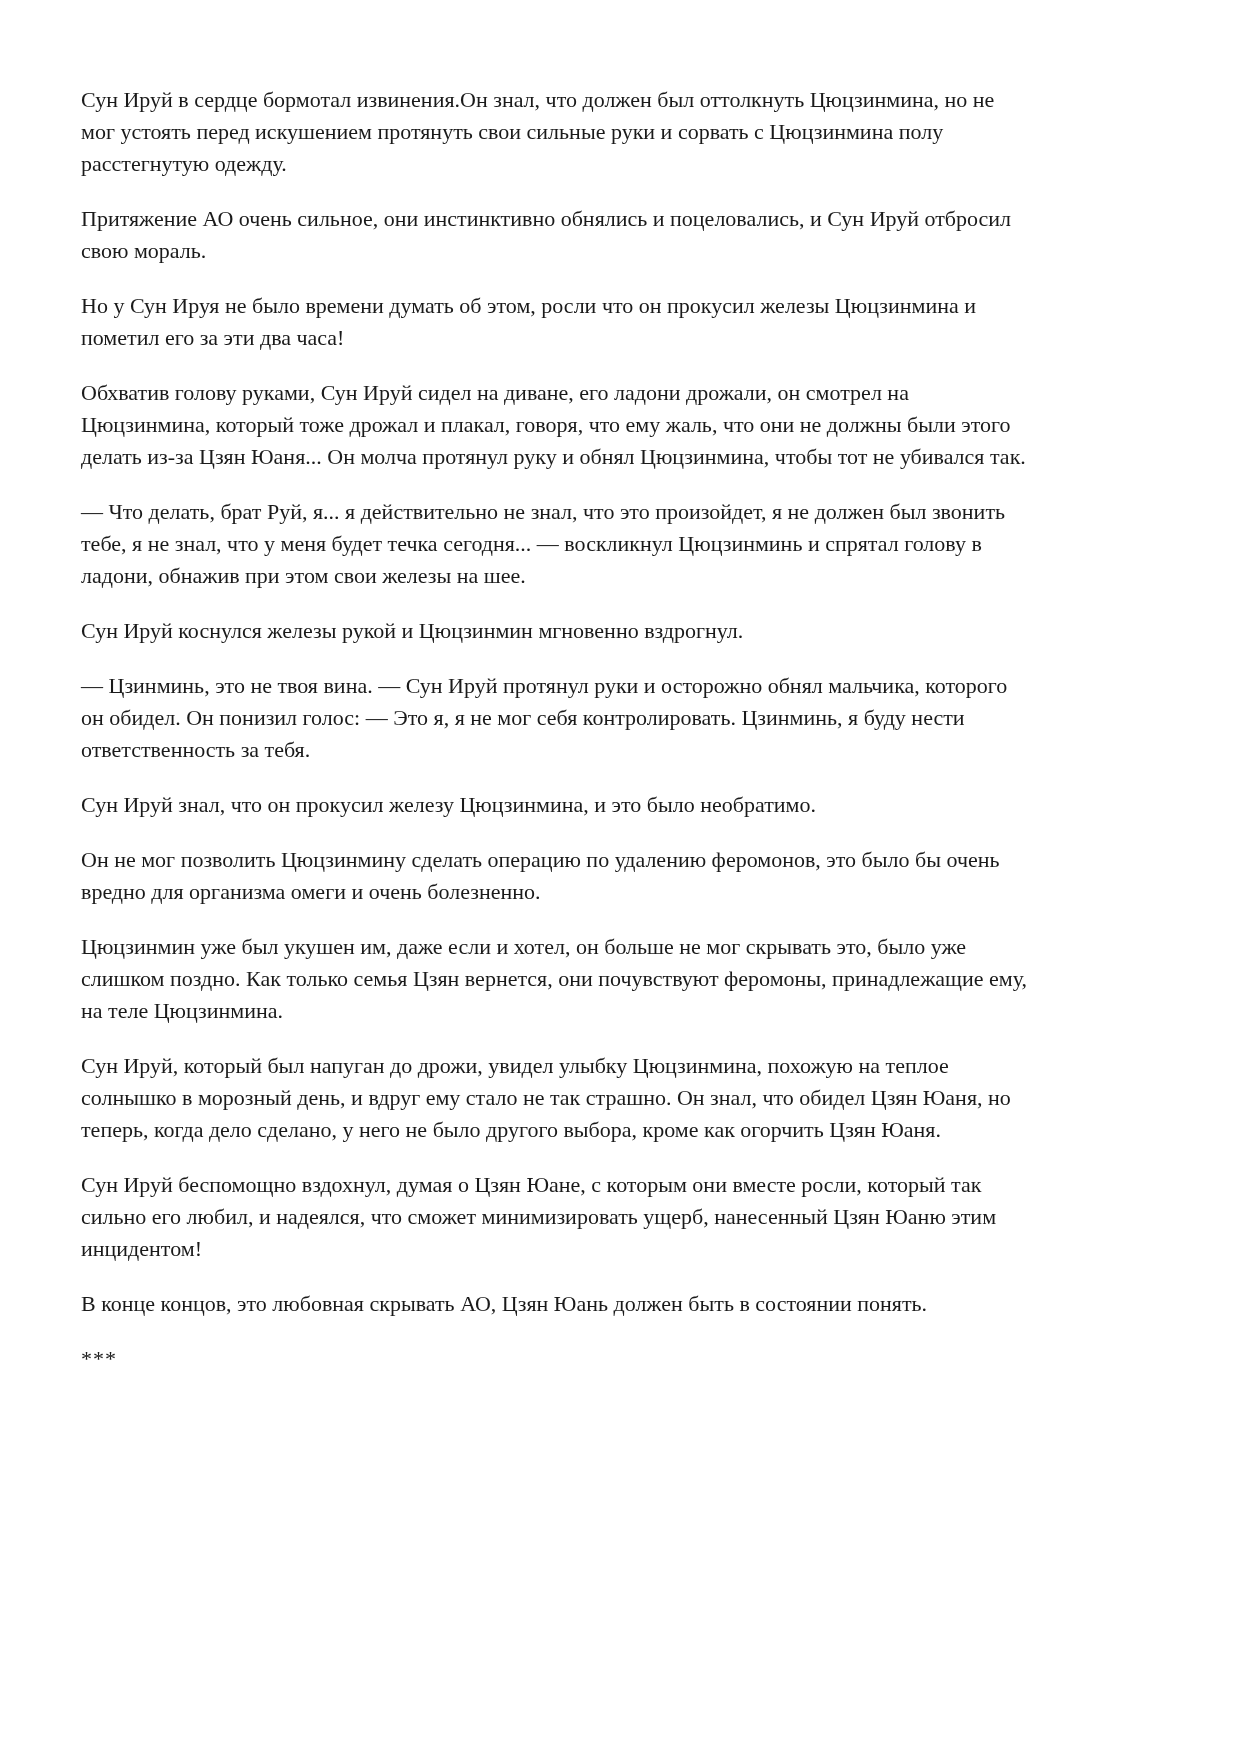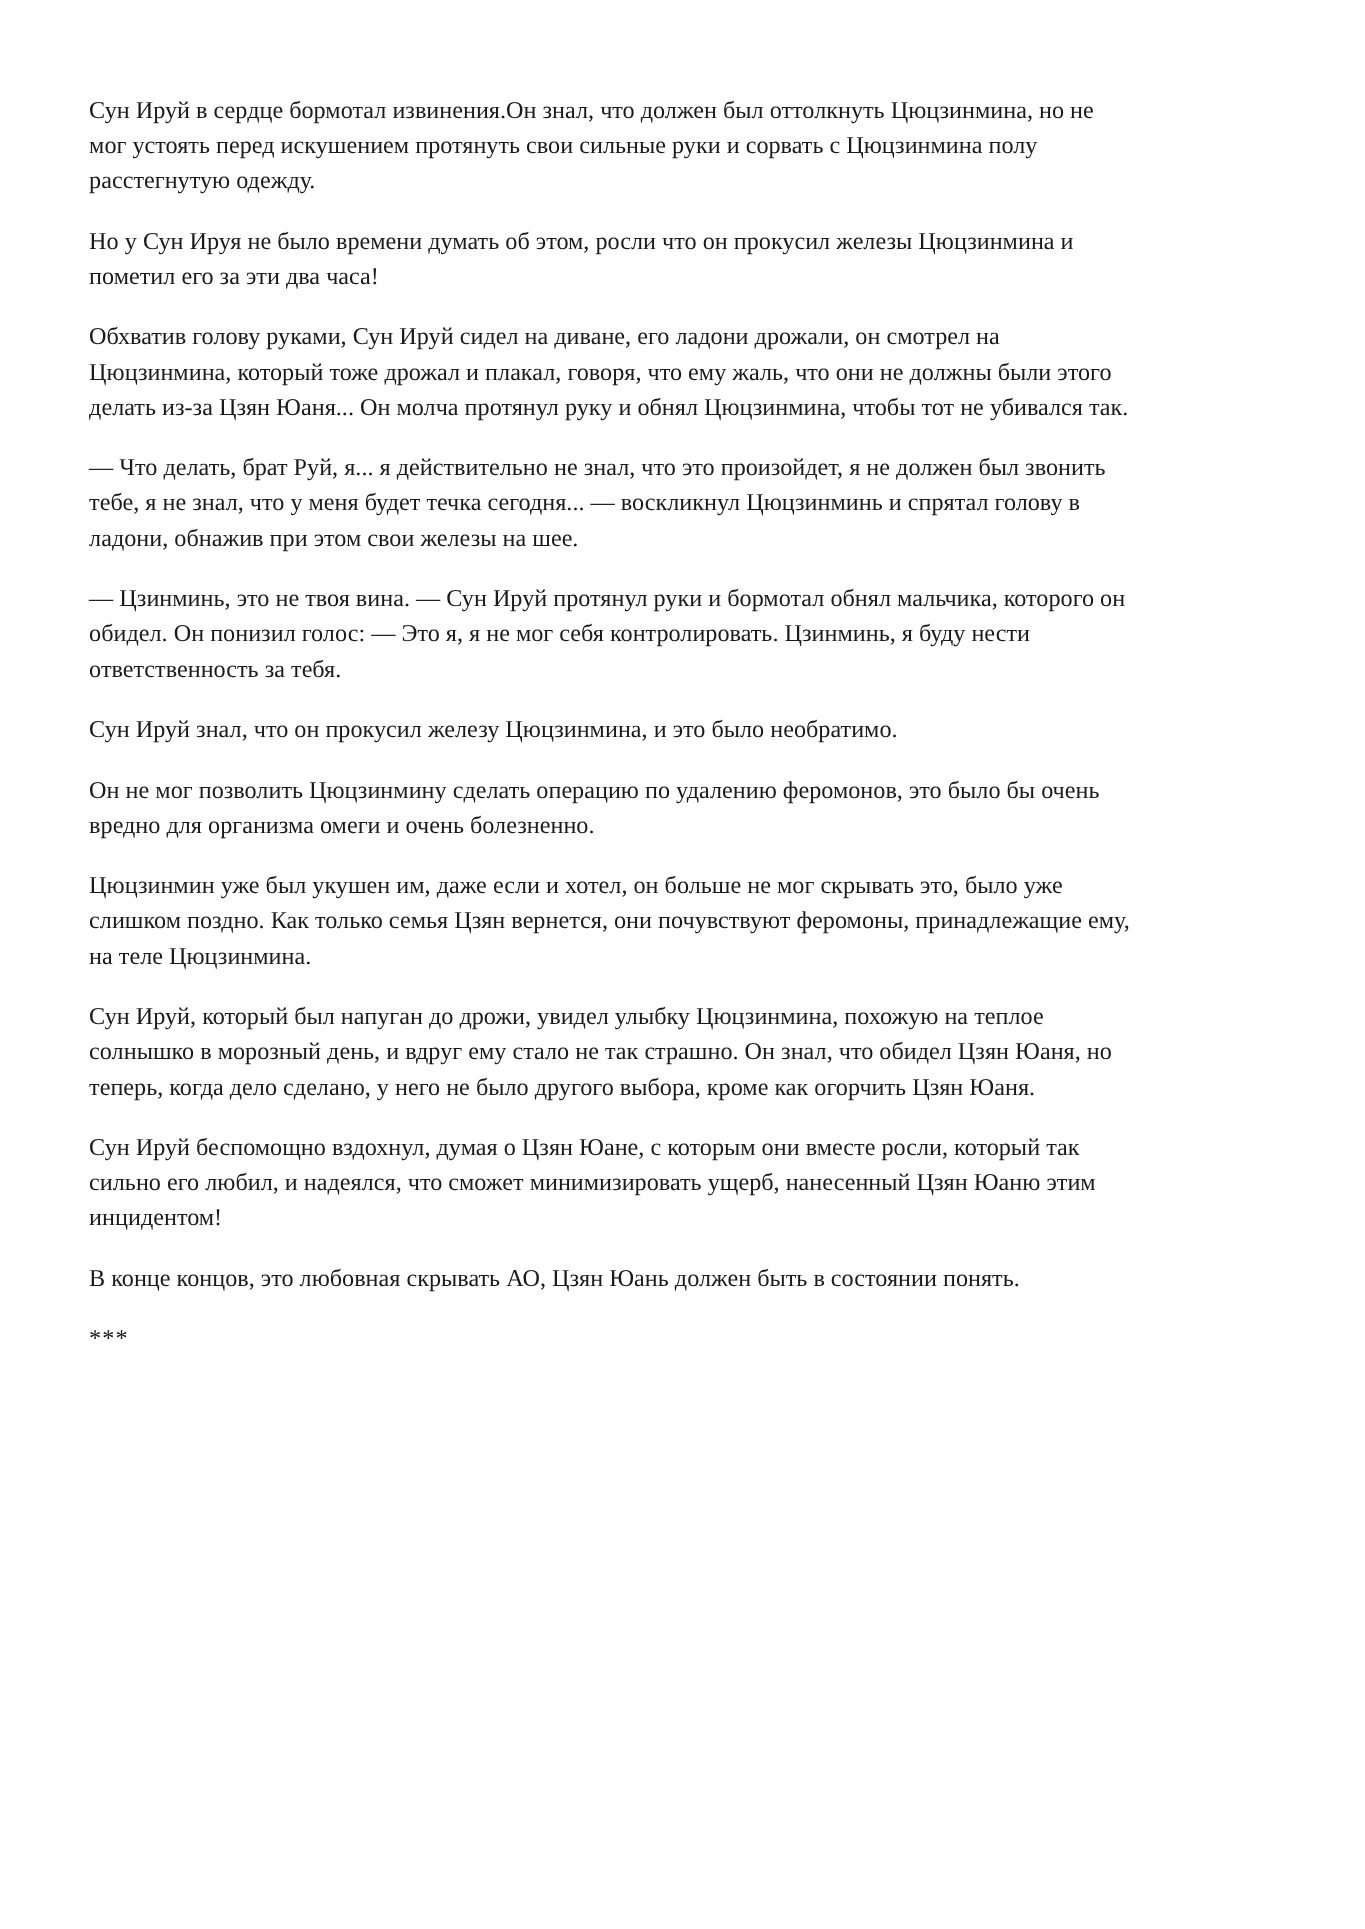--- a/index.html
+++ b/index.html
@@ -35,24 +35,26 @@
   .text-column p.separator {
     letter-spacing: 1px;
   }
 </style>
 </head>
 <body>
 
 <div class="page">
   <div class="text-column">
     <p>Сун Ируй в сердце бормотал извинения.Он знал, что должен был оттолкнуть Цюцзинмина, но не мог устоять перед искушением протянуть свои сильные руки и сорвать с Цюцзинмина полу расстегнутую одежду.</p>
+    <p>Притяжение АО очень сильное, они инстинктивно обнялись и поцеловались, и Сун Ируй отбросил свою мораль.</p>
     <p>Но у Сун Ируя не было времени думать об этом, росли что он прокусил железы Цюцзинмина и пометил его за эти два часа!</p>
     <p>Обхватив голову руками, Сун Ируй сидел на диване, его ладони дрожали, он смотрел на Цюцзинмина, который тоже дрожал и плакал, говоря, что ему жаль, что они не должны были этого делать из-за Цзян Юаня... Он молча протянул руку и обнял Цюцзинмина, чтобы тот не убивался так.</p>
     <p>— Что делать, брат Руй, я... я действительно не знал, что это произойдет, я не должен был звонить тебе, я не знал, что у меня будет течка сегодня... — воскликнул Цюцзинминь и спрятал голову в ладони, обнажив при этом свои железы на шее.</p>
-    <p>— Цзинминь, это не твоя вина. — Сун Ируй протянул руки и бормотал обнял мальчика, которого он обидел. Он понизил голос: — Это я, я не мог себя контролировать. Цзинминь, я буду нести ответственность за тебя.</p>
+    <p>Сун Ируй коснулся железы рукой и Цюцзинмин мгновенно вздрогнул.</p>
+    <p>— Цзинминь, это не твоя вина. — Сун Ируй протянул руки и осторожно обнял мальчика, которого он обидел. Он понизил голос: — Это я, я не мог себя контролировать. Цзинминь, я буду нести ответственность за тебя.</p>
     <p>Сун Ируй знал, что он прокусил железу Цюцзинмина, и это было необратимо.</p>
     <p>Он не мог позволить Цюцзинмину сделать операцию по удалению феромонов, это было бы очень вредно для организма омеги и очень болезненно.</p>
     <p>Цюцзинмин уже был укушен им, даже если и хотел, он больше не мог скрывать это, было уже слишком поздно. Как только семья Цзян вернется, они почувствуют феромоны, принадлежащие ему, на теле Цюцзинмина.</p>
     <p>Сун Ируй, который был напуган до дрожи, увидел улыбку Цюцзинмина, похожую на теплое солнышко в морозный день, и вдруг ему стало не так страшно. Он знал, что обидел Цзян Юаня, но теперь, когда дело сделано, у него не было другого выбора, кроме как огорчить Цзян Юаня.</p>
     <p>Сун Ируй беспомощно вздохнул, думая о Цзян Юане, с которым они вместе росли, который так сильно его любил, и надеялся, что сможет минимизировать ущерб, нанесенный Цзян Юаню этим инцидентом!</p>
     <p>В конце концов, это любовная скрывать АО, Цзян Юань должен быть в состоянии понять.</p>
     <p class="separator">***</p>
   </div>
 </div>
 

